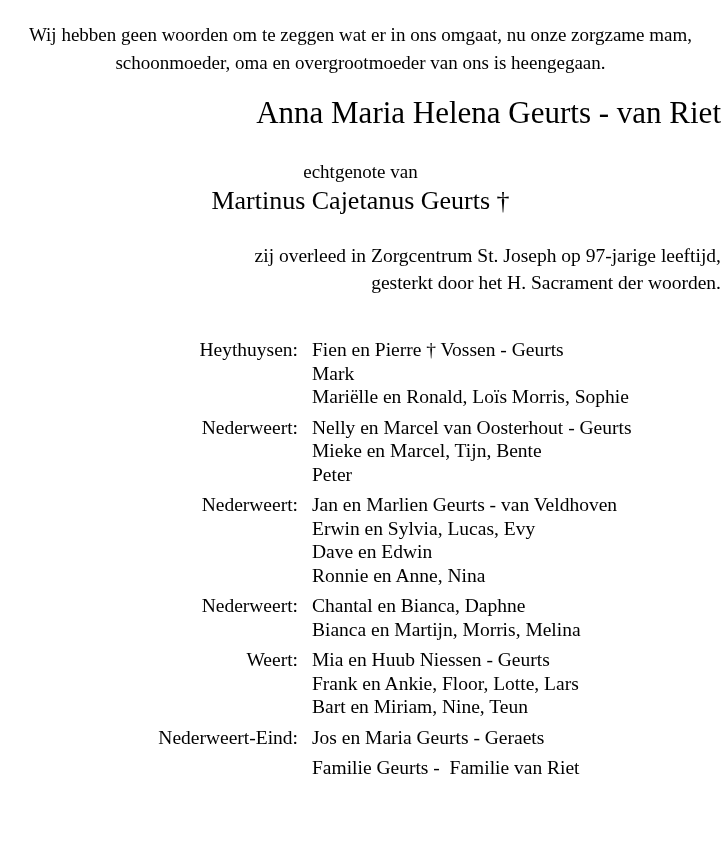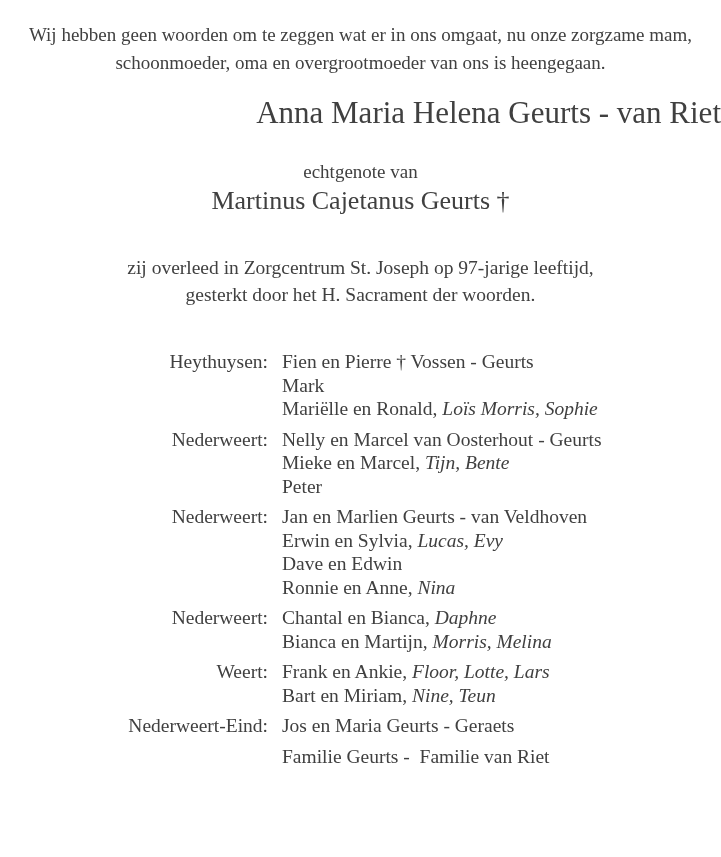--- a/index.html
+++ b/index.html
@@ -5,21 +5,21 @@
   html, body {
     margin: 0;
     padding: 0;
     background: #ffffff;
   }
   .page {
     position: relative;
     width: 721px;
     height: 857px;
     background: #ffffff;
-    color: #404040;
+    color: #000000;
     font-family: "Liberation Serif", "DejaVu Serif", serif;
     overflow: hidden;
     box-sizing: border-box;
   }
   .intro {
     padding-top: 21px;
     text-align: center;
     font-size: 19px;
     line-height: 28px;
   }
@@ -34,48 +34,48 @@
     text-align: center;
     font-size: 19px;
     line-height: 24px;
   }
   .spouse-name {
     text-align: center;
     font-size: 26px;
     line-height: 34px;
   }
   .death-notice {
-    margin-top: 36px;
-    text-align: center;
+    margin-top: 24px;
+    text-align: right;
     font-size: 19.5px;
     line-height: 27px;
   }
   .family-section {
     margin-top: 42px;
     font-size: 19.5px;
   }
   .family-group {
     display: grid;
     grid-template-columns: 268px 1fr;
     column-gap: 14px;
     margin-bottom: 7px;
+    padding-left: 30px;
   }
   .family-place {
     text-align: right;
     line-height: 23.5px;
     white-space: nowrap;
   }
   .family-lines {
     line-height: 23.5px;
   }
   .family-line {
     white-space: pre-wrap;
   }
   .it {
-    font-style: italic;
     text-align: right;
   }
   .closing-row {
     margin-top: 6px;
   }
 </style>
 </head>
 <body>
 
 <div class="page">
@@ -126,20 +126,21 @@
         <div class="family-group">
           <div class="family-place">Nederweert:</div>
           <div class="family-lines">
             <div class="family-line"><span>Chantal en Bianca, </span><span class="it">Daphne</span></div>
             <div class="family-line"><span>Bianca en Martijn, </span><span class="it">Morris, Melina</span></div>
           </div>
         </div>
         <div class="family-group">
           <div class="family-place">Weert:</div>
           <div class="family-lines">
+            <div class="family-line"><span>Mia en Huub Niessen - Geurts</span></div>
             <div class="family-line"><span>Frank en Ankie, </span><span class="it">Floor, Lotte, Lars</span></div>
             <div class="family-line"><span>Bart en Miriam, </span><span class="it">Nine, Teun</span></div>
           </div>
         </div>
         <div class="family-group">
           <div class="family-place">Nederweert-Eind:</div>
           <div class="family-lines">
             <div class="family-line"><span>Jos en Maria Geurts - Geraets</span></div>
           </div>
         </div>

